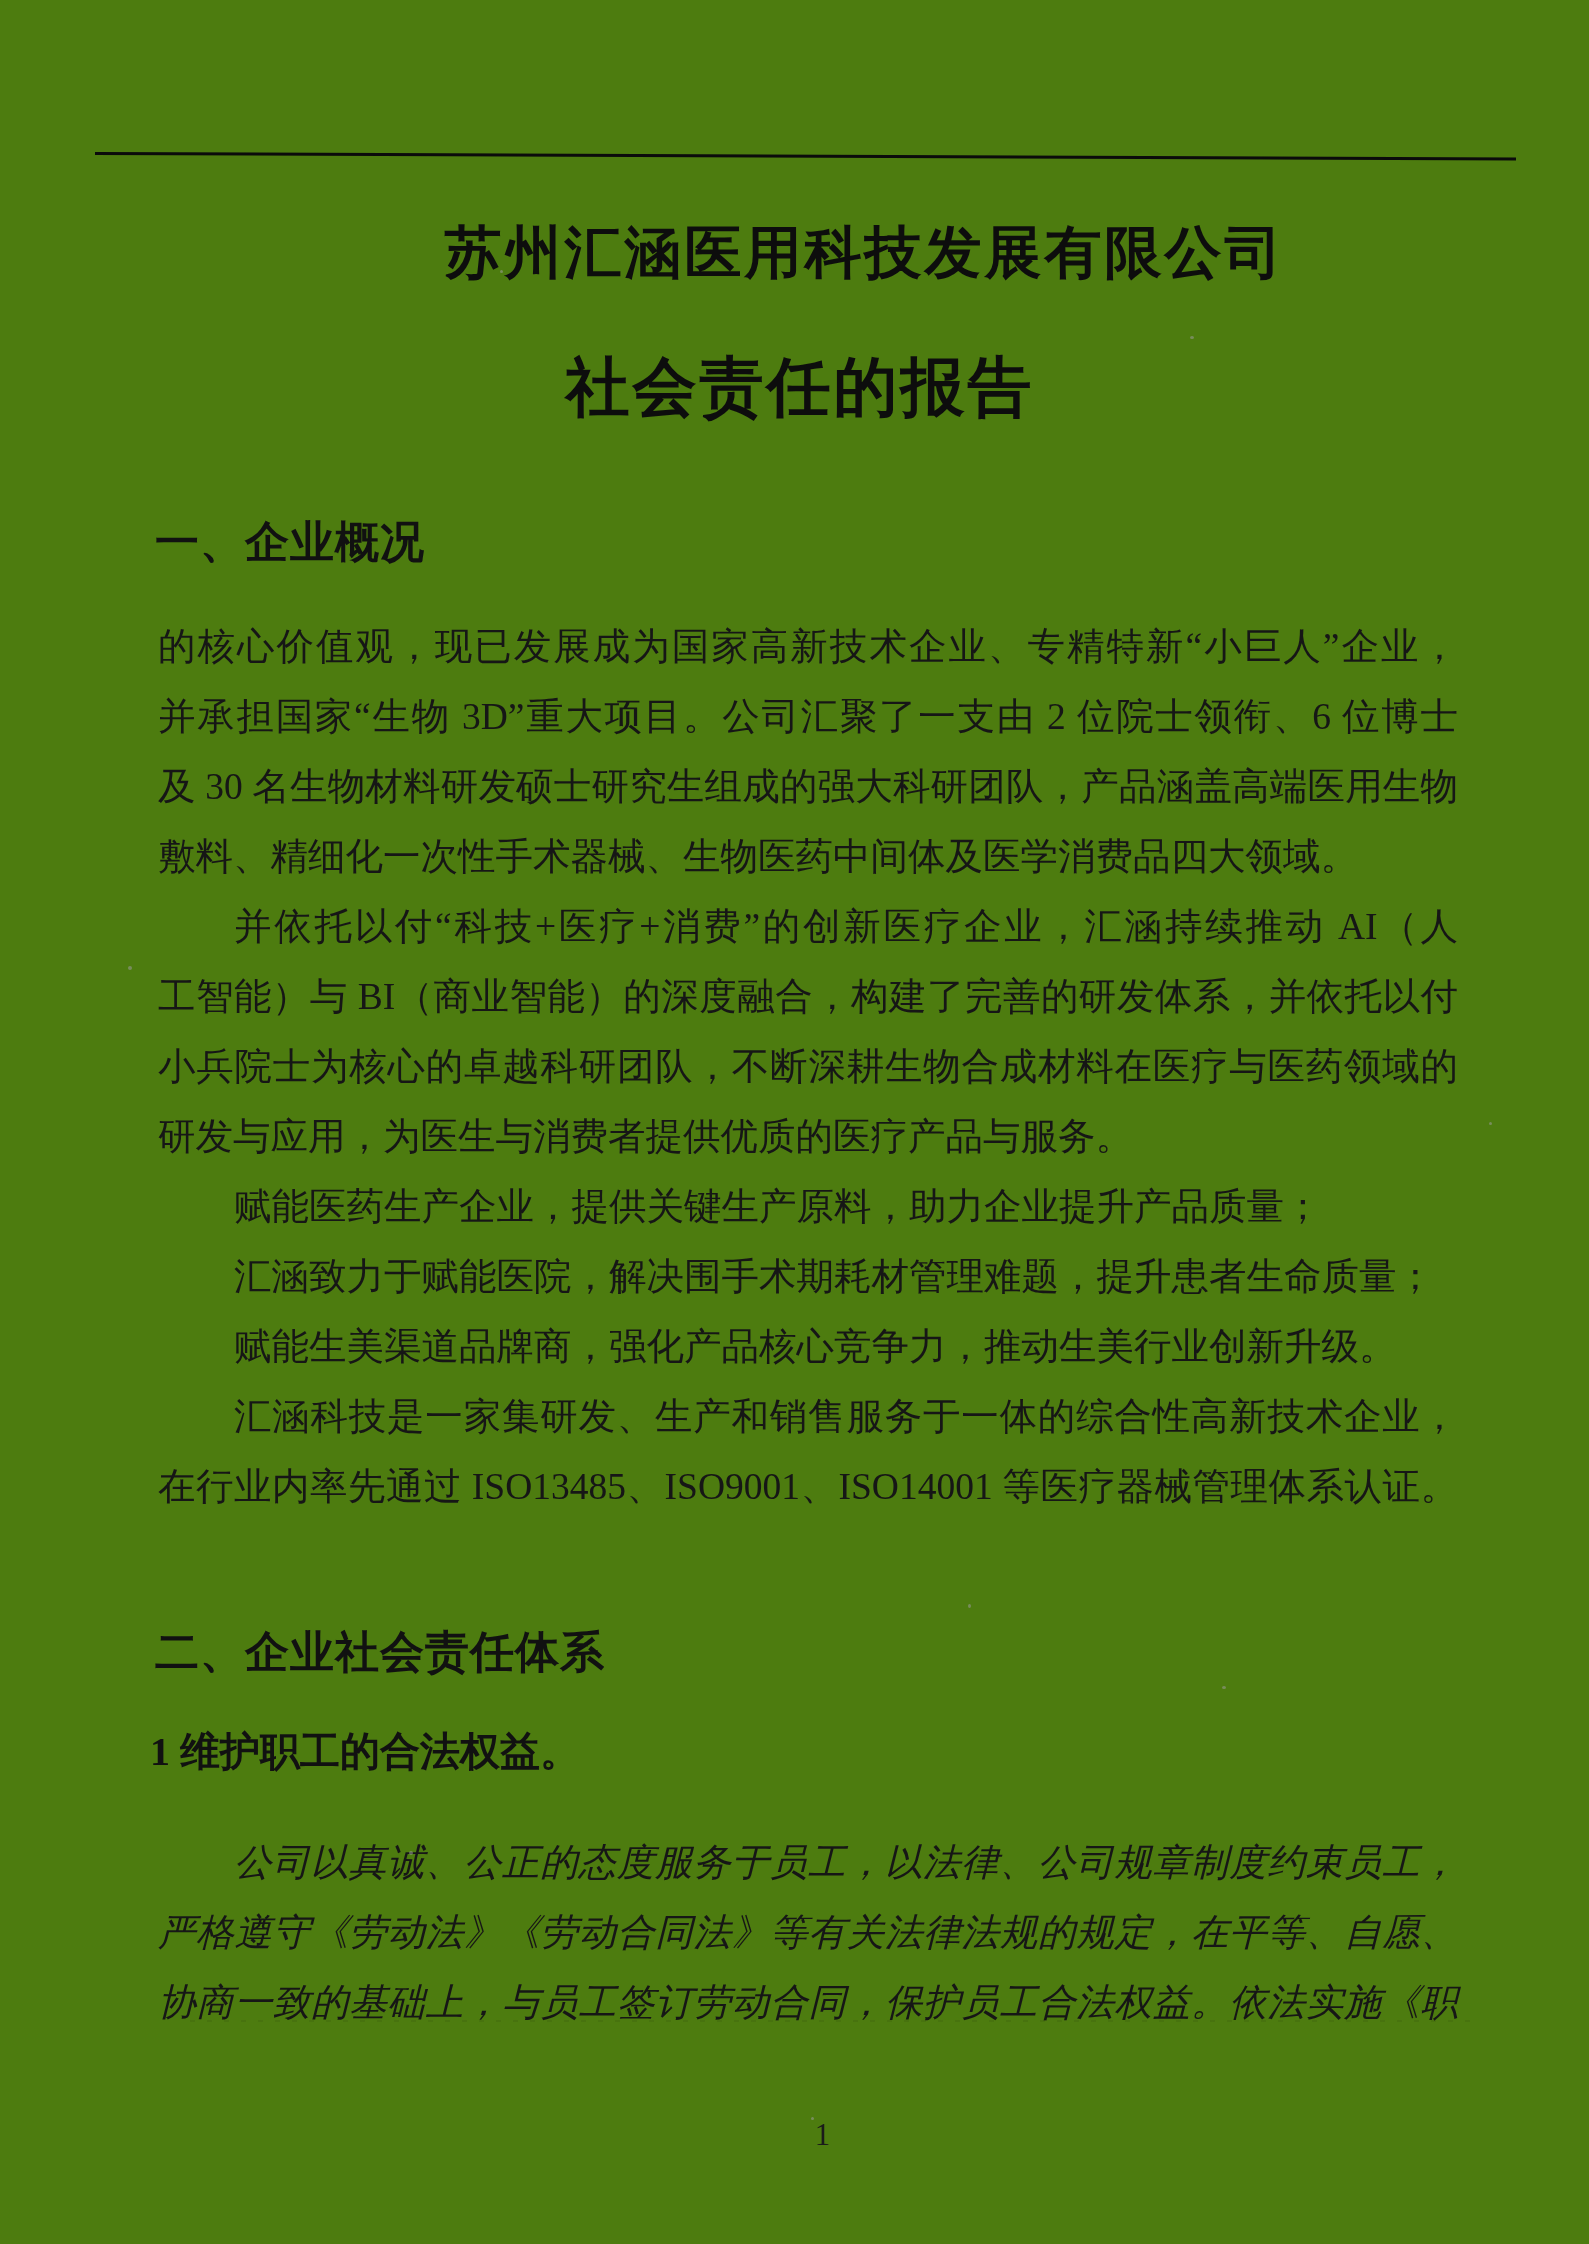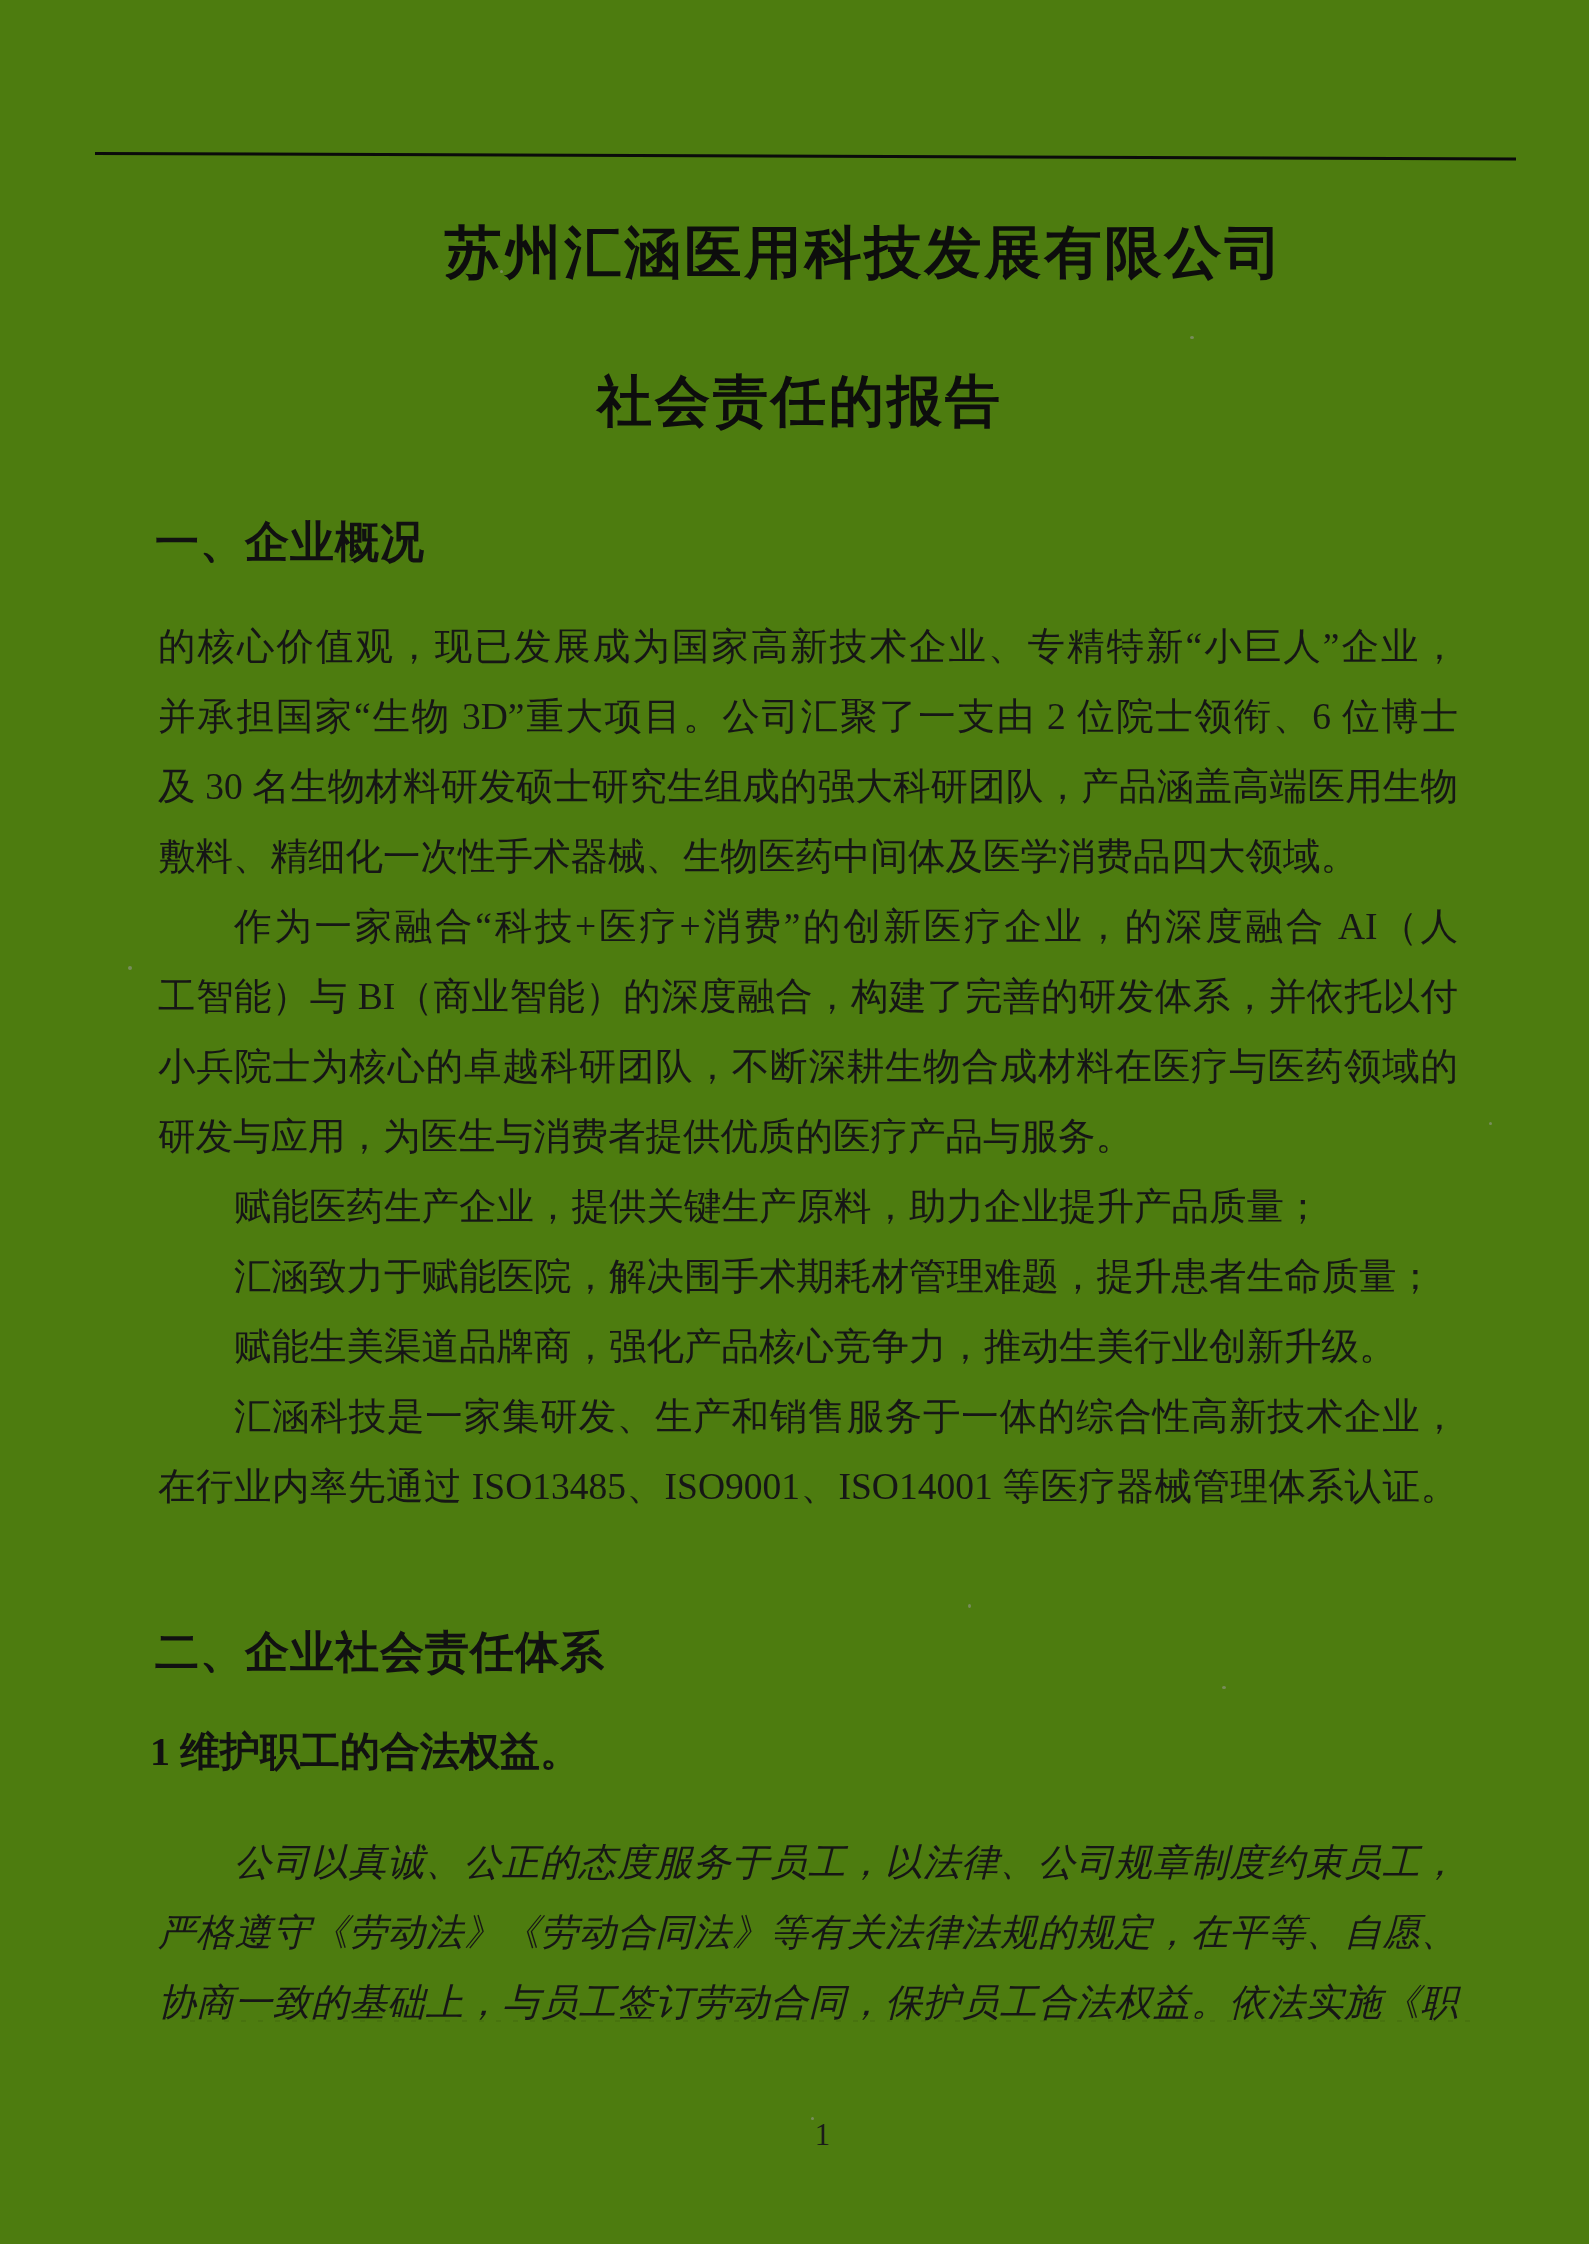--- a/index.html
+++ b/index.html
@@ -15,21 +15,21 @@
     position:absolute;left:95px;top:152px;width:1421px;height:3px;
     background:#0b0b0b;transform:rotate(0.22deg);transform-origin:left center;
   }
   .title{
     position:absolute;left:0;width:100%;box-sizing:border-box;
     padding-left:140px;text-align:center;
     font-weight:700;color:#0d0d0d;
     letter-spacing:3px;line-height:80px;white-space:nowrap;
   }
   .title.t1{top:213px;font-size:57px;}
-  .title.t2{top:362px;font-size:55px;padding-left:11px;}
+  .title.t2{top:348px;font-size:64px;padding-left:11px;}
   .heading{
     position:absolute;font-weight:700;color:#111;white-space:nowrap;
   }
   .heading.h1{left:155px;top:512px;font-size:44px;line-height:62px;letter-spacing:1px;text-align:right;}
   .heading.h2{left:155px;top:1622px;font-size:44px;line-height:62px;letter-spacing:1px;}
   .heading.h3{left:150px;top:1724px;font-size:40px;line-height:56px;}
   .block{position:absolute;left:158px;width:1300px;}
   #block-s1{top:612px;}
   #block-s2{top:1828px;font-style:italic;}
   .line{
@@ -58,21 +58,21 @@
   <div class="title t1">苏州汇涵医用科技发展有限公司</div>
   <div class="title t2">社会责任的报告</div>
 
   <div class="heading h1">一、企业概况</div>
 
   <div class="block" id="block-s1">
     <div class="line flush" style="">的核心价值观，现已发展成为国家高新技术企业、专精特新“小巨人”企业，</div>
     <div class="line flush" style="">并承担国家“生物 3D”重大项目。公司汇聚了一支由 2 位院士领衔、6 位博士</div>
     <div class="line flush" style="">及 30 名生物材料研发硕士研究生组成的强大科研团队，产品涵盖高端医用生物</div>
     <div class="line">敷料、精细化一次性手术器械、生物医药中间体及医学消费品四大领域。</div>
-    <div class="line ind flush" style="">作为一家融合“科技+医疗+消费”的创新医疗企业，的深度融合 AI（人</div>
+    <div class="line ind flush" style="">并依托以付“科技+医疗+消费”的创新医疗企业，汇涵持续推动 AI（人</div>
     <div class="line flush" style="">工智能）与 BI（商业智能）的深度融合，构建了完善的研发体系，并依托以付</div>
     <div class="line flush" style="">小兵院士为核心的卓越科研团队，不断深耕生物合成材料在医疗与医药领域的</div>
     <div class="line">研发与应用，为医生与消费者提供优质的医疗产品与服务。</div>
     <div class="line ind">赋能医药生产企业，提供关键生产原料，助力企业提升产品质量；</div>
     <div class="line ind">汇涵致力于赋能医院，解决围手术期耗材管理难题，提升患者生命质量；</div>
     <div class="line ind">赋能生美渠道品牌商，强化产品核心竞争力，推动生美行业创新升级。</div>
     <div class="line ind flush" style="">汇涵科技是一家集研发、生产和销售服务于一体的综合性高新技术企业，</div>
     <div class="line flush" style="">在行业内率先通过 ISO13485、ISO9001、ISO14001 等医疗器械管理体系认证。</div>
   </div>
 

